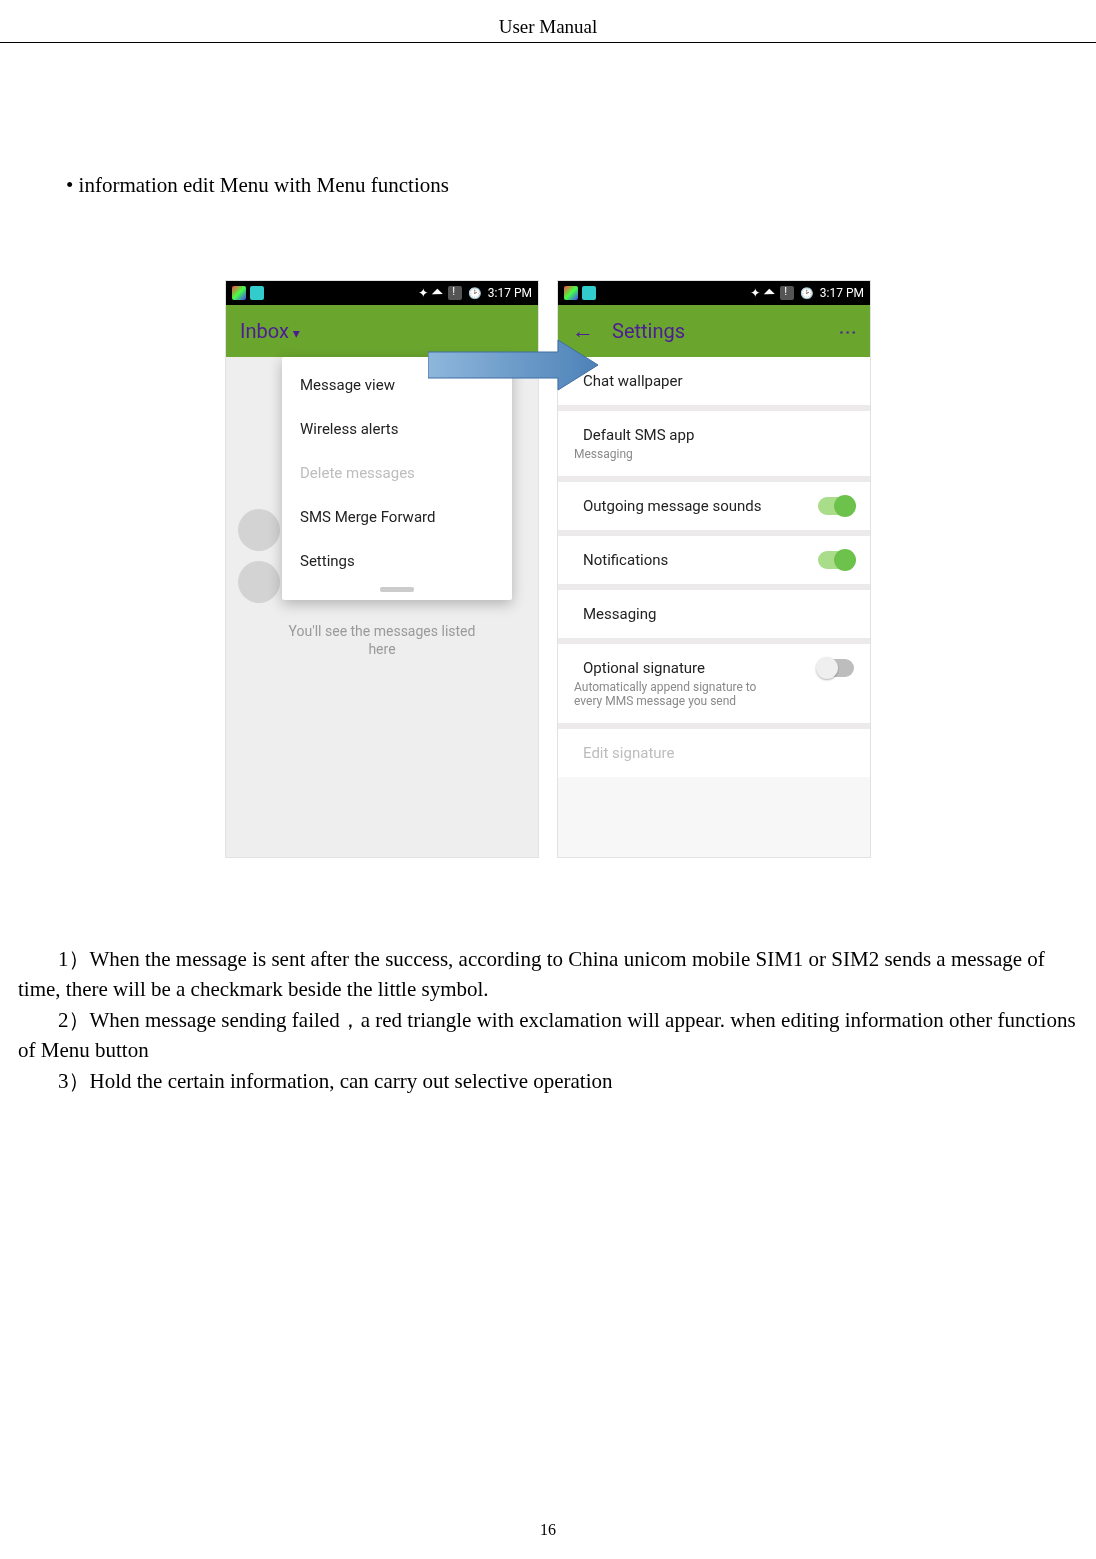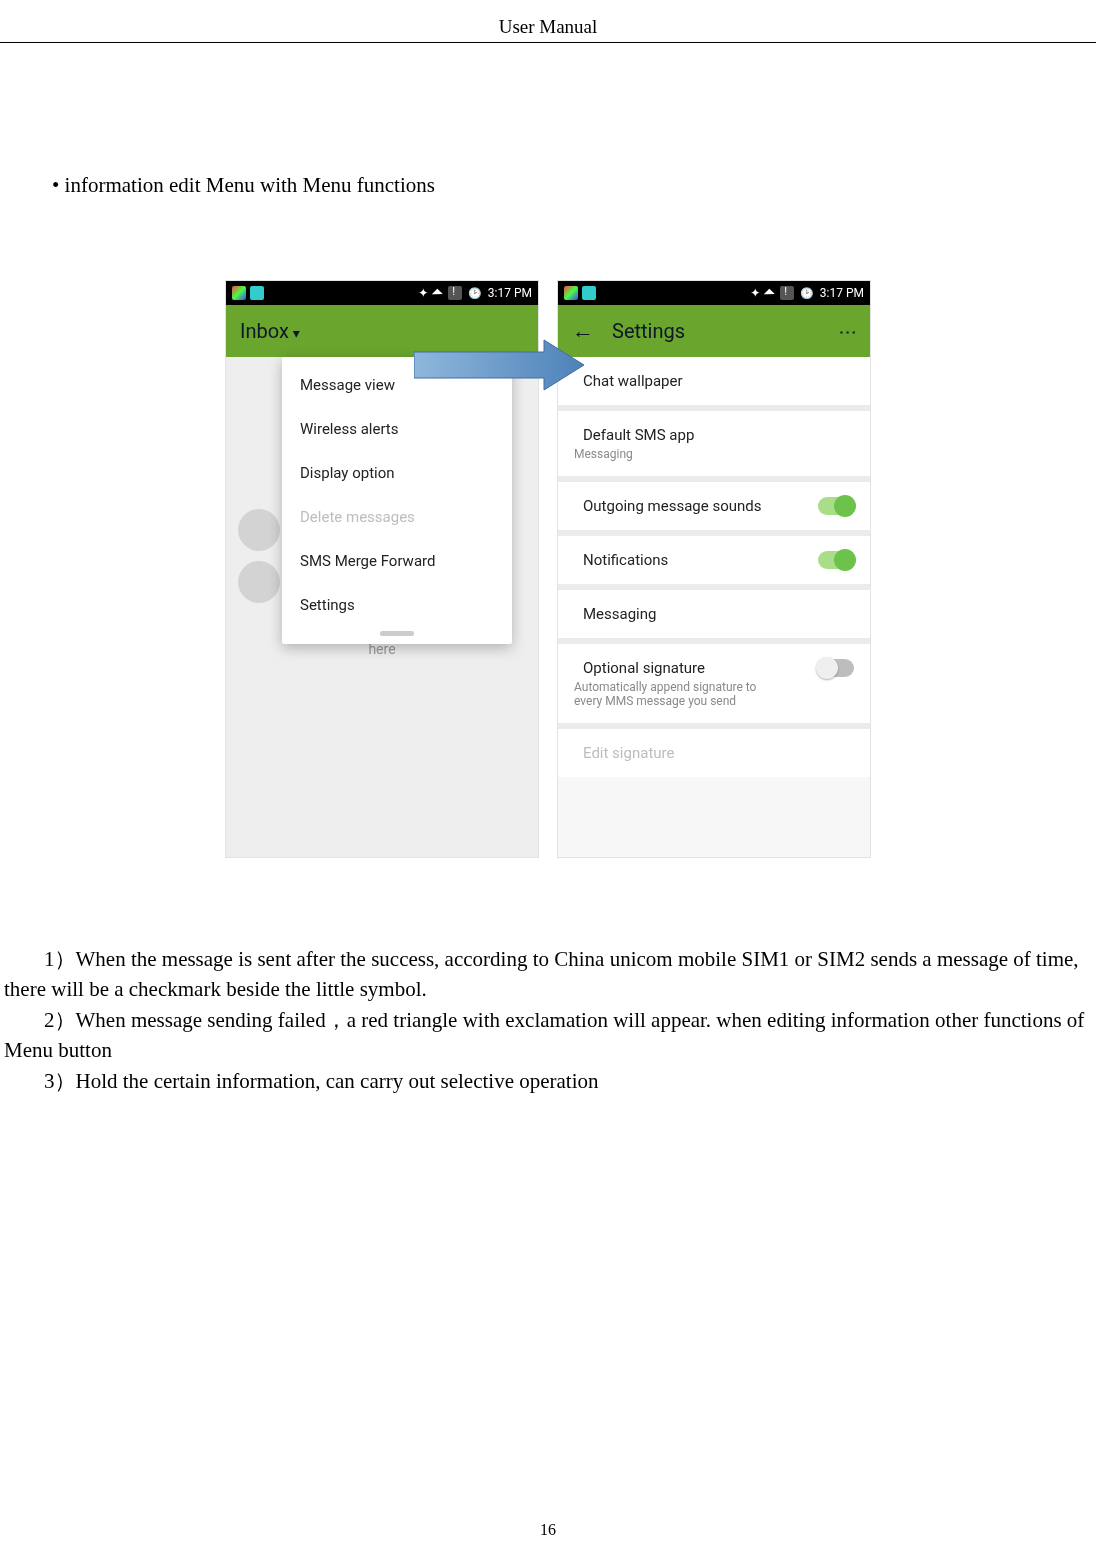--- a/index.html
+++ b/index.html
@@ -15,21 +15,21 @@
   .header {
     text-align: center;
     padding-top: 16px;
     font-size: 19px;
   }
   .header-rule {
     margin: 4px 0 0 0;
     border: none;
     border-top: 1px solid #000;
   }
-  .content { padding: 0 4px; }
+  .content { padding: 0 18px; }
   .intro-line { margin: 130px 0 0 48px; }
   .screens-row {
     display: flex;
     justify-content: center;
     gap: 18px;
     margin-top: 82px;
     position: relative;
   }
   .phone {
     width: 314px;
@@ -55,21 +55,21 @@
   .icon-box { background: linear-gradient(135deg,#f44,#4f4,#44f); border-radius: 2px; }
   .icon-sq { background: #3cc; border-radius: 2px; }
   .bt-icon::before { content: "\2726"; }
   .wifi-icon::before { content: "\25E4"; display:inline-block; transform: rotate(45deg); font-size:10px;}
   .sim-icon { width: 14px; height: 14px; background:#555; border-radius:2px; position:relative; }
   .sim-icon::after{content:"!"; position:absolute; left:4px; top:-1px; font-size:11px;}
   .clock-icon::before { content: "\1F551"; font-size:11px;}
   
   .app-bar {
     background: #6aa52e;
-    color: #0f172a;
+    color: #4c1d95;
     height: 52px;
     display: flex;
     align-items: center;
     padding: 0 14px;
     font-size: 20px;
   }
   .app-bar .title { flex: 1; }
   .app-bar .chev::after { content: "\25BE"; margin-left:4px; font-size:14px;}
   .app-bar .back::before { content: "\2190"; font-size:22px; margin-right:18px;}
   .app-bar .dots { letter-spacing: -2px; transform: rotate(90deg); font-size:18px;}
@@ -140,21 +140,20 @@
       <div class="inbox-body">
         <div class="avatar a1"></div>
         <div class="avatar a2"></div>
         <div class="empty-msg">
           <div>You'll see the messages listed</div>
           <div>here</div>
         </div>
         <div class="popup">
           <div class="popup-item">Message view</div>
           <div class="popup-item">Wireless alerts</div>
-          <div class="popup-item">Display option</div>
           <div class="popup-item disabled">Delete messages</div>
           <div class="popup-item">SMS Merge Forward</div>
           <div class="popup-item">Settings</div>
           <div class="popup-handle"></div>
         </div>
       </div>
     </div>
 
     <svg class="arrow-svg" width="172" height="54">
       <defs>

